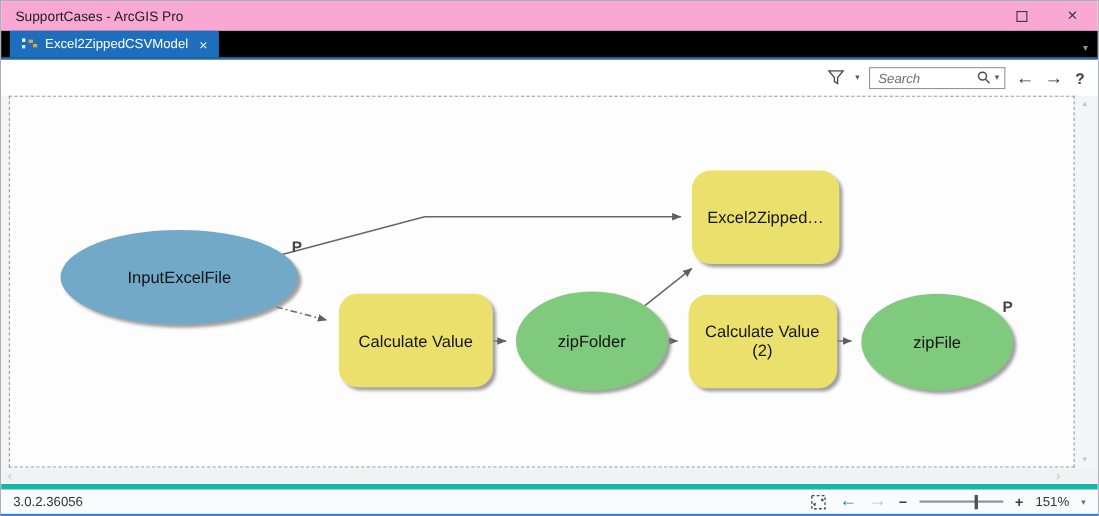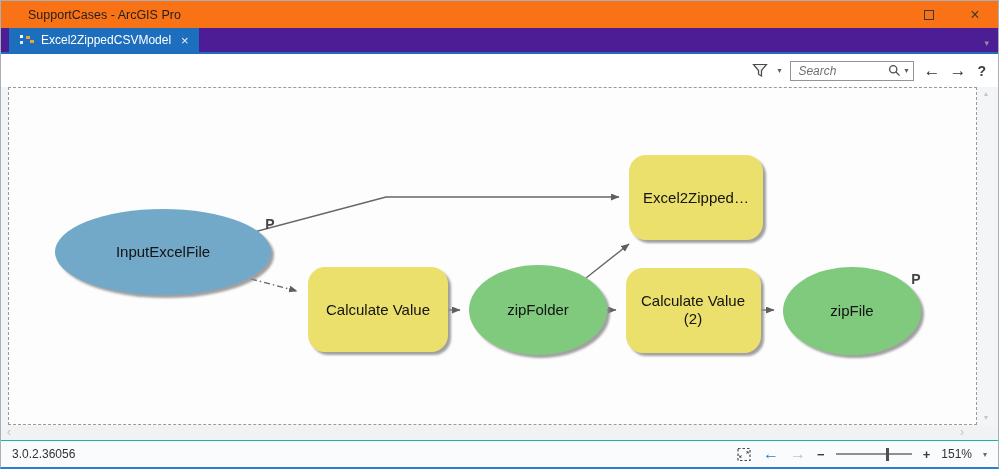--- a/index.html
+++ b/index.html
@@ -3,28 +3,28 @@
 <meta charset="utf-8">
 <style>
   * { box-sizing: border-box; }
   html,body { margin:0; padding:0; background:#e9e9e9; font-family:"Liberation Sans",sans-serif; }
   .window {
     width:999px; height:469px; background:#ffffff;
     border:1px solid #a9afb6; border-bottom:2px solid #2b7cd3;
     display:flex; flex-direction:column; position:relative; overflow:hidden;
   }
   
-  .titlebar { height:27px; background:#f97316; display:flex; align-items:center; padding-left:27px; flex:0 0 auto; }
+  .titlebar { height:27px; background:#f9a8d4; display:flex; align-items:center; padding-left:13px; flex:0 0 auto; }
   .title-text { font-size:12.5px; color:#1f1f1f; }
   .win-controls { margin-left:auto; display:flex; height:100%; }
   .win-btn { width:46px; height:100%; display:flex; align-items:center; justify-content:center; color:#333; cursor:default; }
   .max-glyph { width:10px; height:10px; border:1px solid #3a3a3a; display:inline-block; }
   .close-glyph { font-size:16px; line-height:1; color:#3a3a3a; }
   
-  .tabbar { height:26px; background:#4c1d95; border-bottom:2px solid #1d6fbd; display:flex; align-items:center; position:relative; flex:0 0 auto; }
+  .tabbar { height:26px; background:#000000; border-bottom:2px solid #1d6fbd; display:flex; align-items:center; position:relative; flex:0 0 auto; }
   .tab { margin-left:8px; height:24px; background:#1d6fbd; color:#fff; display:flex; align-items:center; padding:0 10px; font-size:12px; gap:7px; }
   .tab-close { font-size:13px; line-height:1; color:#eaf2fb; margin-left:3px; }
   .tab-overflow { position:absolute; right:9px; bottom:4px; font-size:9px; color:#8d9298; }
   
   .toolbar { height:33px; background:#ffffff; display:flex; align-items:center; justify-content:flex-end; padding-right:12px; gap:9px; flex:0 0 auto; }
   .tool-caret { font-size:8px; color:#5a5a5a; }
   .search-box { width:124px; height:20px; border:1px solid #949494; background:#fff; display:flex; align-items:center; padding:0 5px; gap:3px; }
   .search-box input { border:none; outline:none; flex:1; min-width:0; font-size:12px; color:#333; font-family:"Liberation Sans",sans-serif; background:transparent; }
   .search-box input::placeholder { color:#6f6f6f; font-style:italic; }
   .nav-arrow { font-size:17px; font-weight:bold; color:#2f2f2f; line-height:1; }
@@ -32,21 +32,21 @@
   
   .canvas-area { flex:1 1 auto; position:relative; background:#f3f4f5; }
   .model-canvas { position:absolute; left:7px; top:0; width:969px; height:338px; border:1px dashed #9a9a9a; background:#fdfdfe; }
   .model-canvas svg { display:block; }
   .vscroll { position:absolute; right:5px; top:1px; width:14px; height:336px; background:#f4f5f7; display:flex; flex-direction:column; justify-content:space-between; align-items:center; padding:2px 0; }
   .scroll-glyph { color:#c3c6ca; font-size:8px; line-height:1; }
   .hscroll { height:14px; background:#f1f2f4; position:relative; flex:0 0 auto; }
   .hscroll .left  { position:absolute; left:6px;  top:0;  color:#bfc2c6; font-size:12px; line-height:13px; }
   .hscroll .right { position:absolute; right:34px; top:0; color:#bfc2c6; font-size:12px; line-height:13px; }
   
-  .statusbar { height:27px; background:#fafbfc; border-top:1px solid #14b8a6; display:flex; align-items:center; padding:0 11px; flex:0 0 auto; }
+  .statusbar { height:27px; background:#fafbfc; border-top:5px solid #14b8a6; display:flex; align-items:center; padding:0 11px; flex:0 0 auto; }
   .version { font-size:12px; color:#333; }
   .status-right { margin-left:auto; display:flex; align-items:center; gap:11px; }
   .hist-back { color:#2b7cd3; font-size:16px; font-weight:bold; line-height:1; }
   .hist-fwd  { color:#a9c9e8; font-size:16px; font-weight:bold; line-height:1; }
   .zoom-sign { color:#3c3c3c; font-size:13px; font-weight:bold; line-height:1; }
   .slider { width:76px; height:13px; position:relative; display:flex; align-items:center; }
   .slider-track { width:100%; height:2px; background:#909090; }
   .slider-handle { position:absolute; left:50px; top:0; width:3px; height:13px; background:#4f4f4f; }
   .zoom-label { font-size:12px; color:#333; min-width:30px; text-align:left; }
   .zoom-caret { font-size:8px; color:#6a6a6a; }

